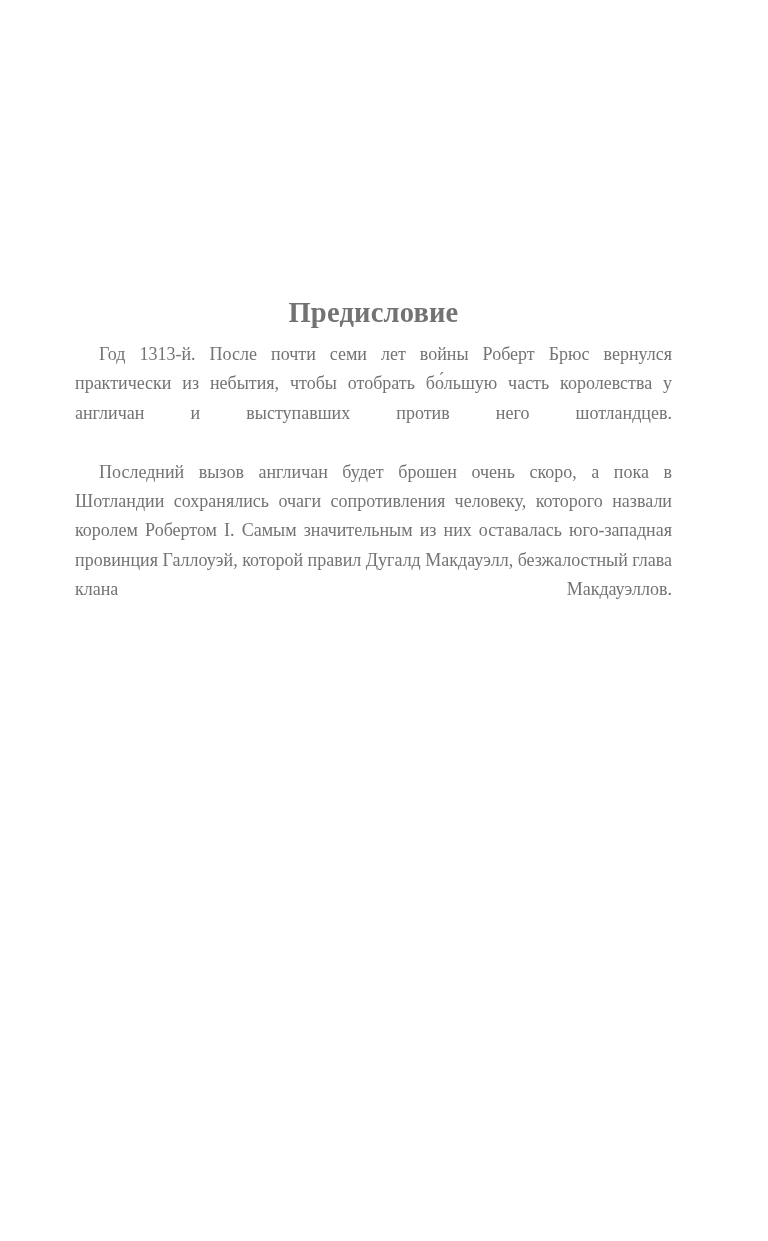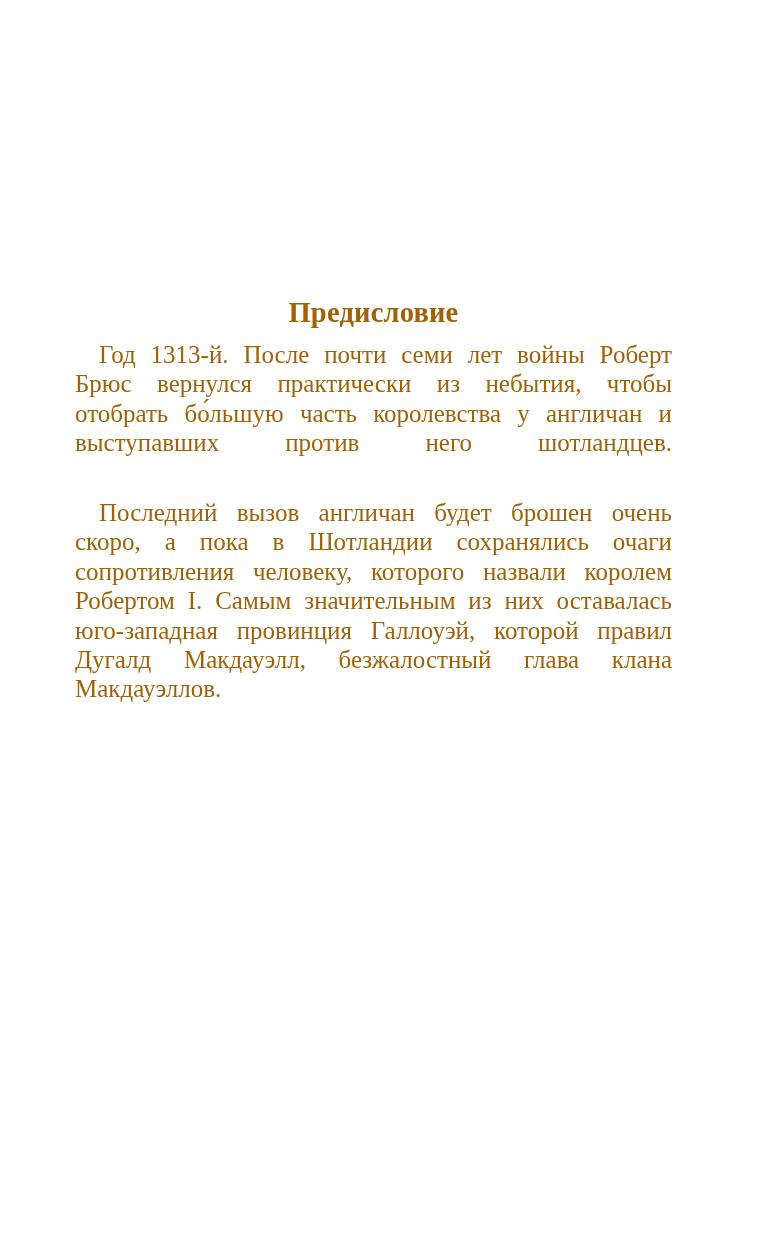--- a/index.html
+++ b/index.html
@@ -9,21 +9,21 @@
     background: #ffffff;
   }
 
   .page {
     position: relative;
     width: 672px;
     height: 1241px;
     background: #ffffff;
     overflow: hidden;
     font-family: "Liberation Serif", "DejaVu Serif", serif;
-    color: #a16207;
+    color: #737373;
     -webkit-font-smoothing: antialiased;
   }
 
   .content-block {
     position: absolute;
     left: 75px;
     top: 296px;
     width: 597px;
   }
 
@@ -31,31 +31,31 @@
     font-family: "Liberation Serif", "DejaVu Serif", serif;
     font-weight: bold;
     font-size: 28.5px;
     line-height: 34px;
     text-align: center;
     margin: 0 0 10px 0;
     letter-spacing: 0.2px;
   }
 
   .body-text {
-    font-size: 25px;
+    font-size: 18px;
     line-height: 29.4px;
     text-align: justify;
     text-justify: inter-word;
     margin: 0;
     hyphens: manual;
     -webkit-hyphens: manual;
   }
 
   .body-text + .body-text {
-    margin-top: 11px;
+    margin-top: 0;
   }
 
   .para-indent {
     text-indent: 24px;
   }
 
   
   .body-text::after {
     content: "";
     display: inline-block;

